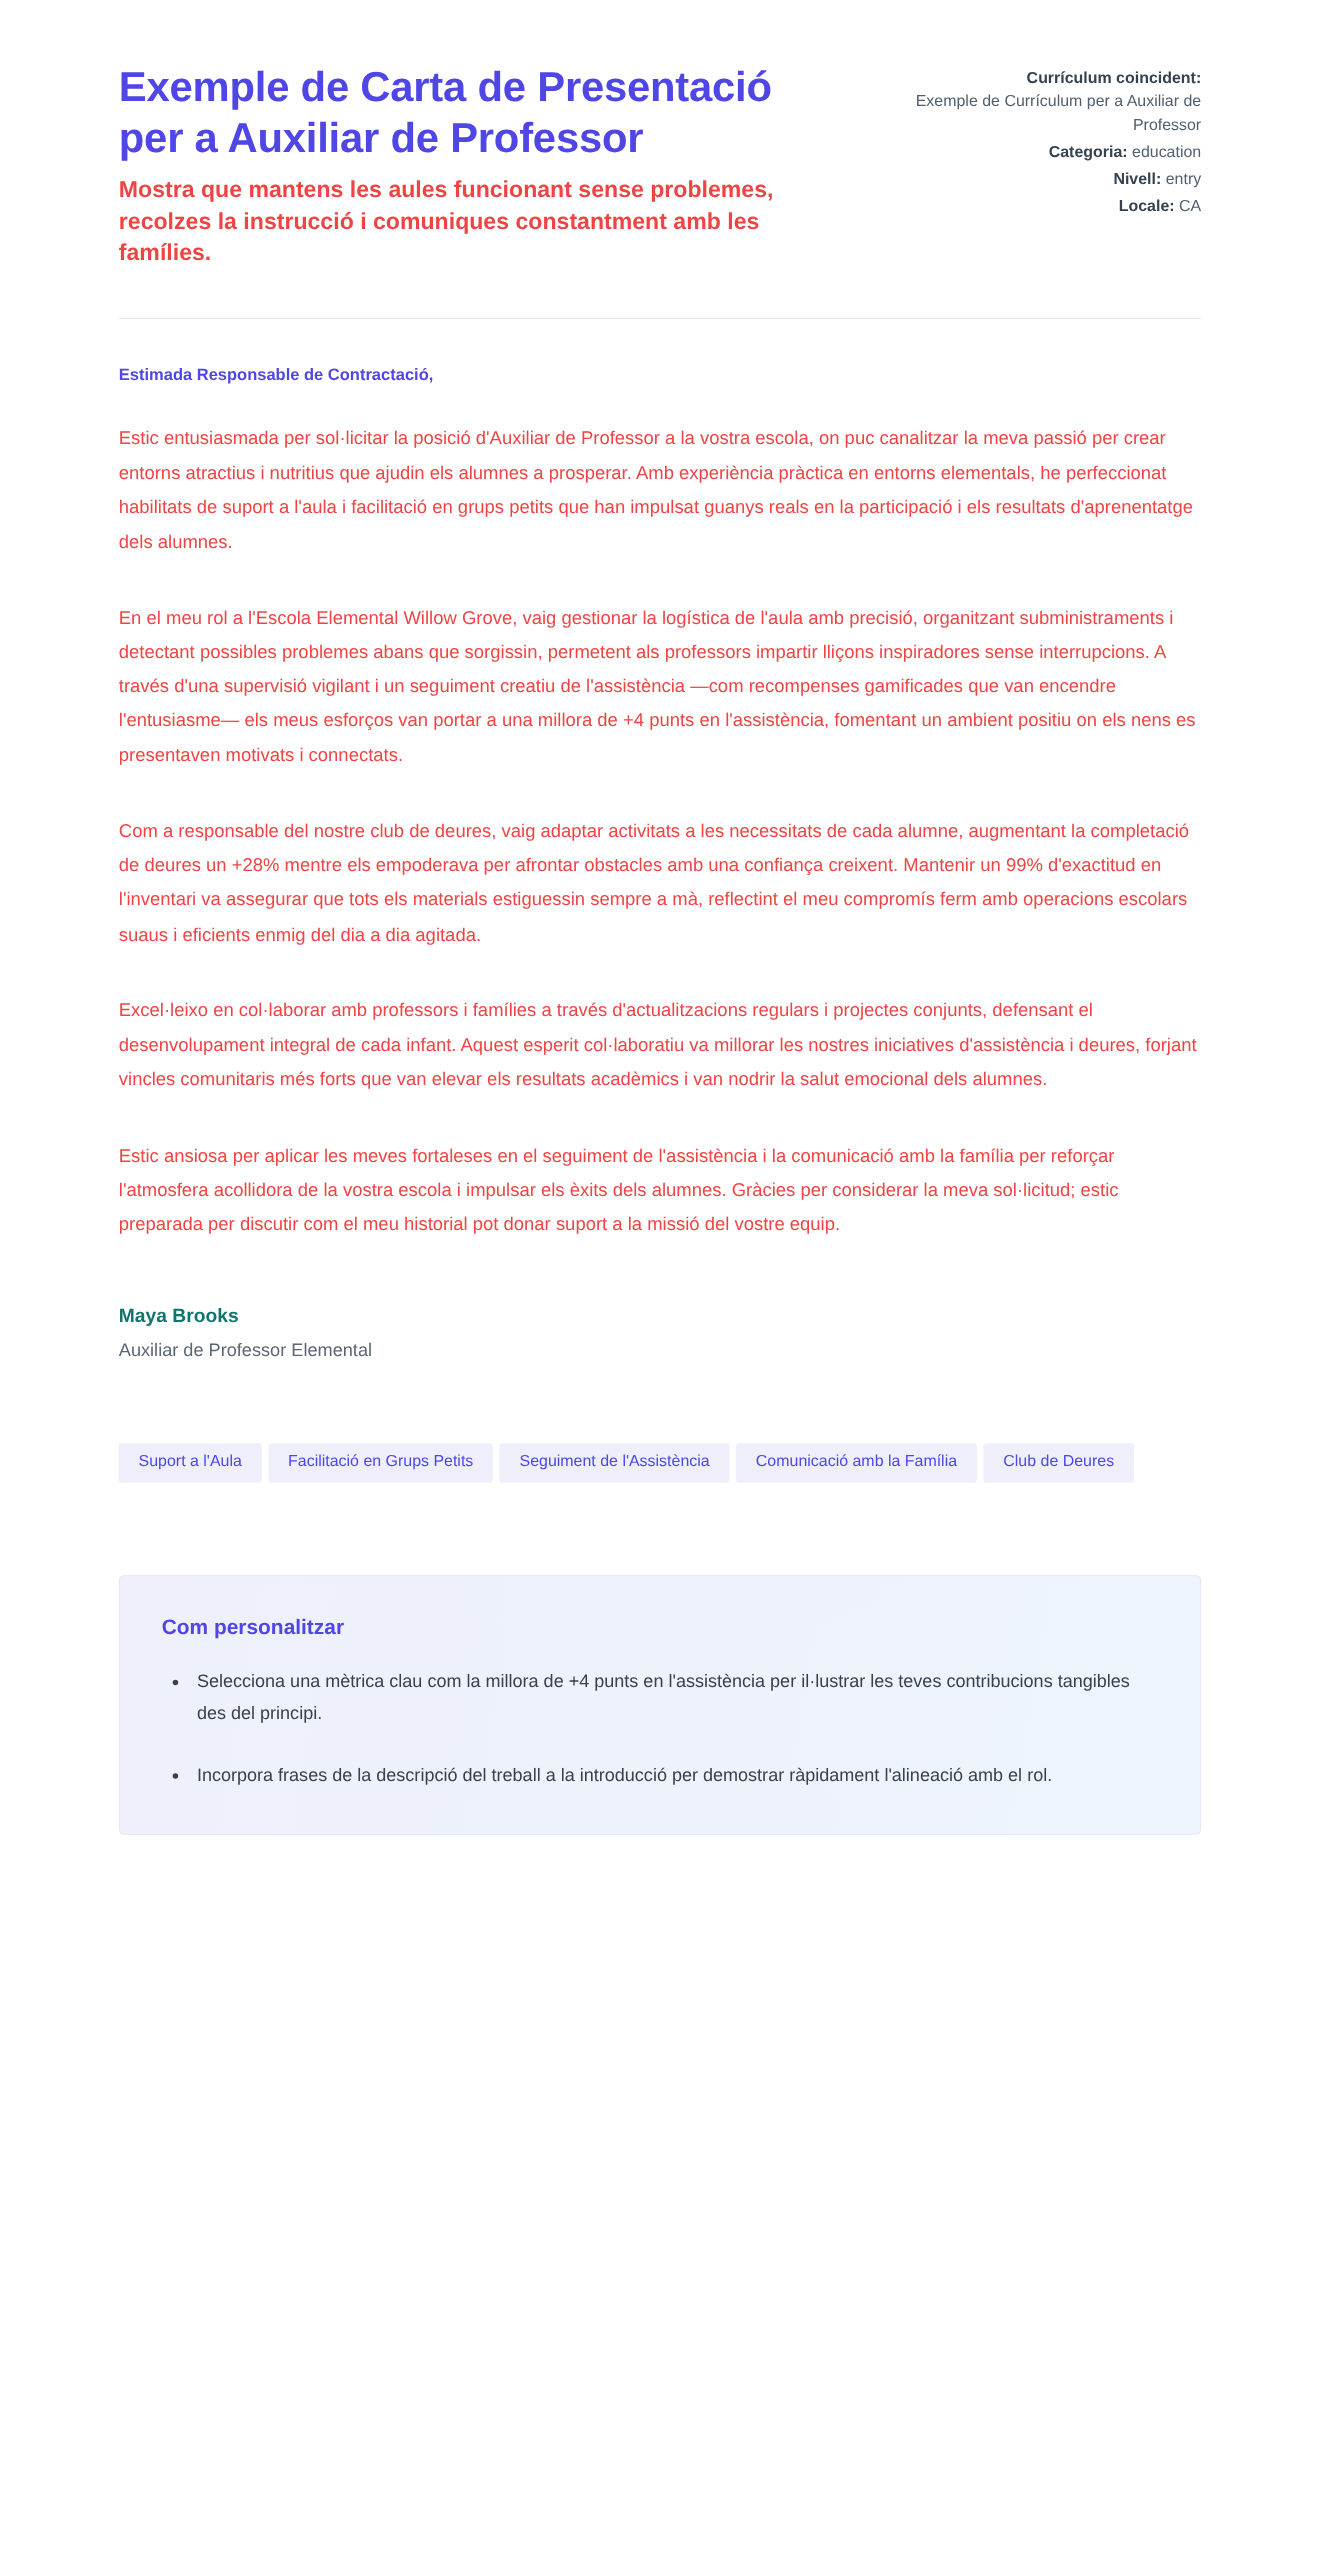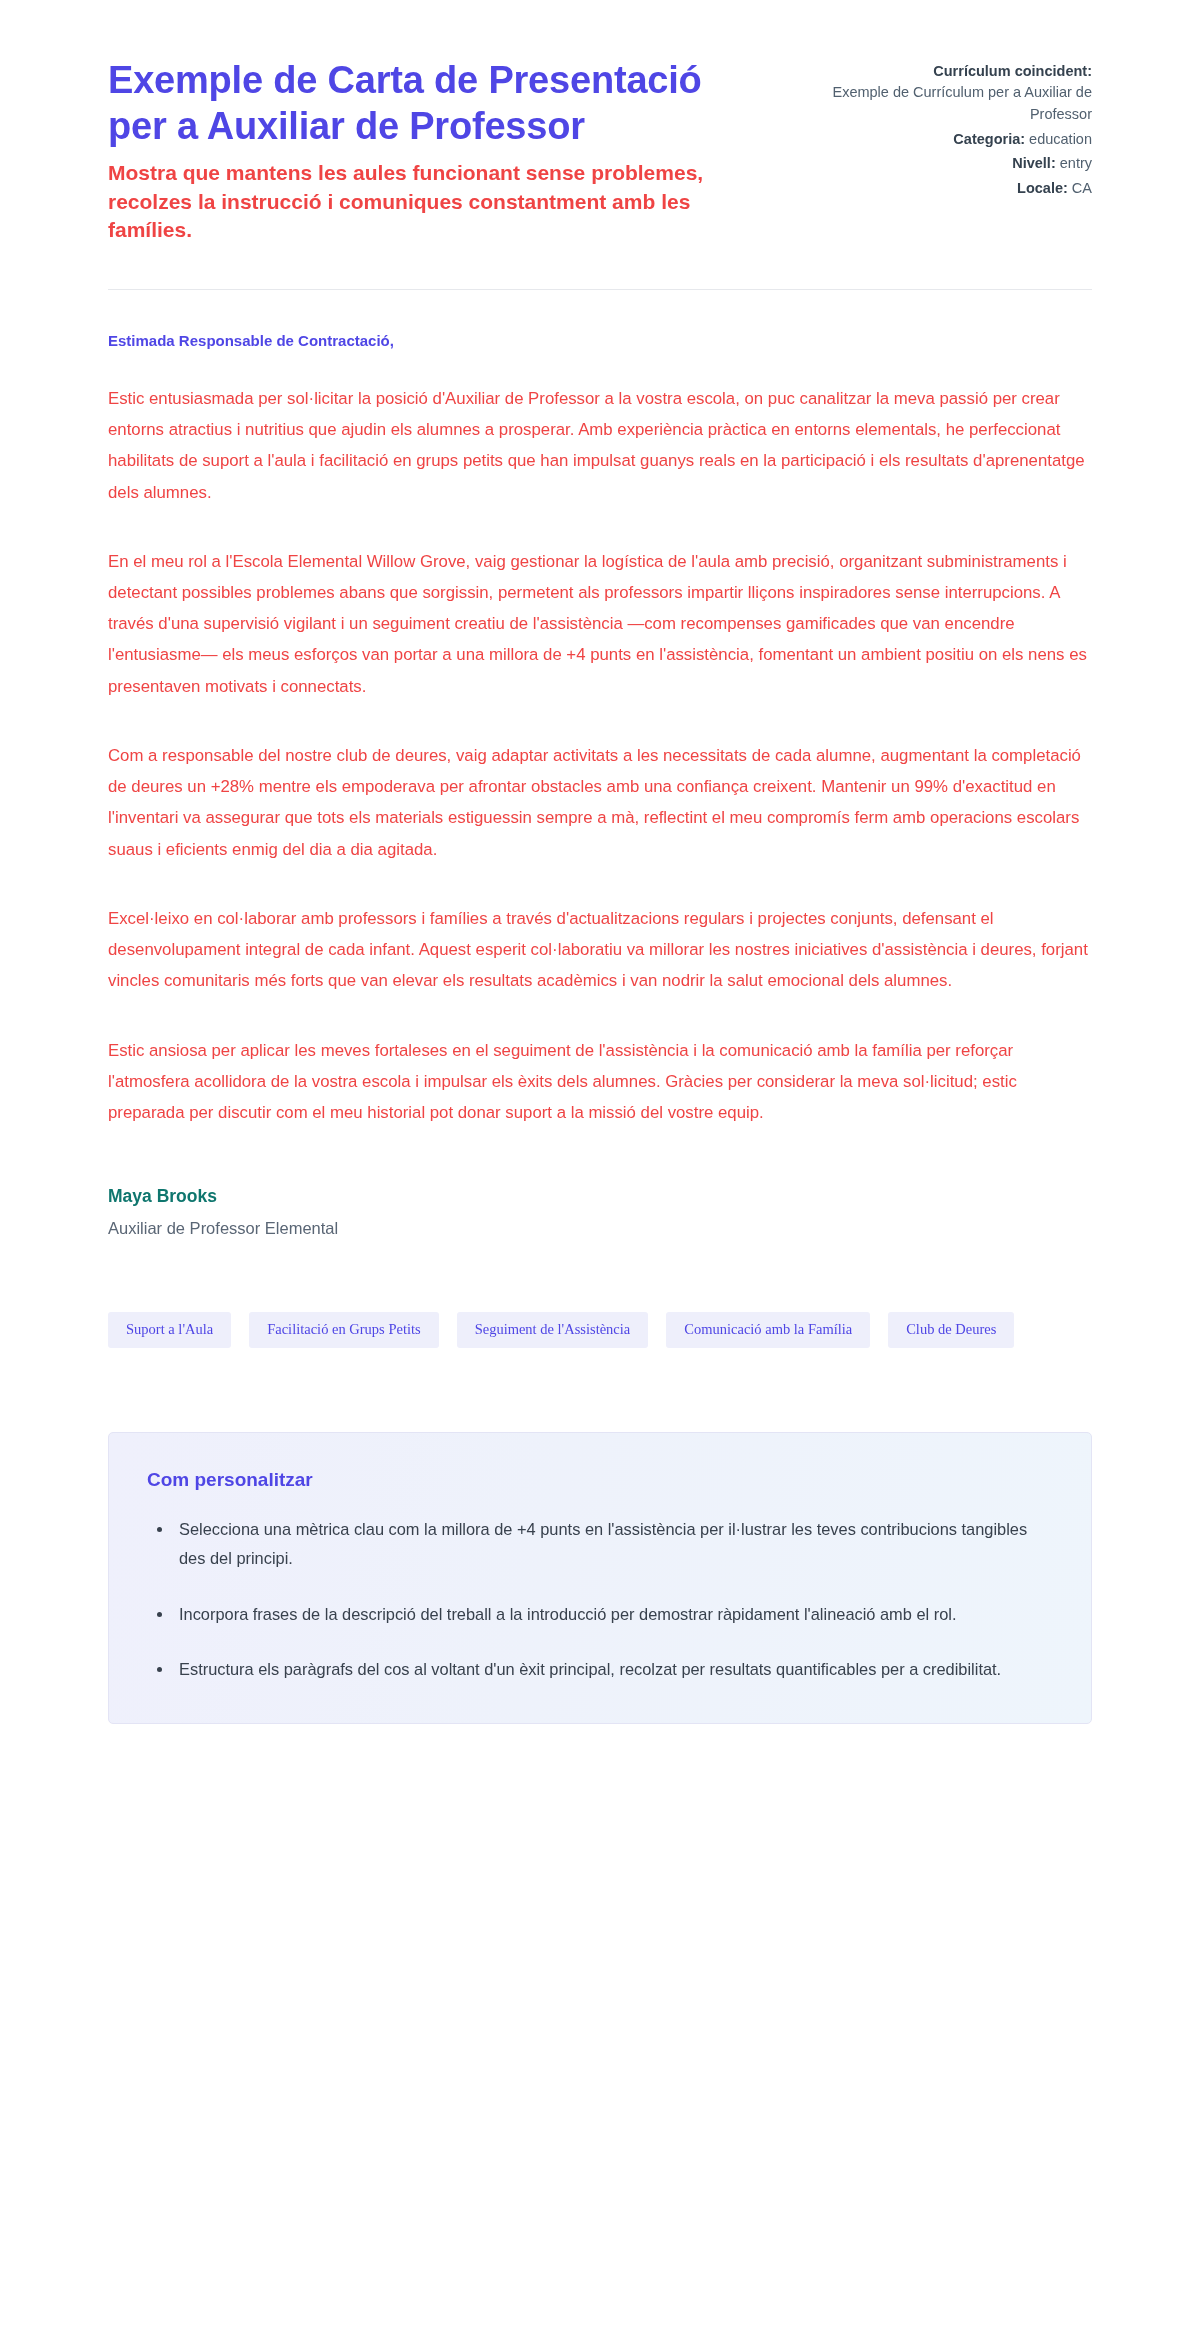--- a/index.html
+++ b/index.html
@@ -111,23 +111,22 @@
     font-size: 16.5px;
     font-weight: 400;
     color: #5a6675;
   }
 
   
   .chips {
     margin-top: 74px;
     display: flex;
     flex-wrap: wrap;
-    gap: 14px 18px;
+    gap: 14px 6px;
     max-width: 1000px;
-    font-family: Liberation Serif, serif;
   }
   .chip {
     display: inline-flex;
     align-items: center;
     justify-content: center;
     padding: 9px 18px;
     background: #eeeffb;
     color: #4f46e5;
     font-size: 14.5px;
     line-height: 1.2;
@@ -231,18 +230,17 @@
       <span class="chip">Seguiment de l'Assistència</span>
       <span class="chip">Comunicació amb la Família</span>
       <span class="chip">Club de Deures</span>
     </div>
 
     <div class="callout">
       <h2 class="callout-title">Com personalitzar</h2>
       <ul class="callout-list">
         <li>Selecciona una mètrica clau com la millora de +4 punts en l'assistència per il·lustrar les teves contribucions tangibles des del principi.</li>
         <li>Incorpora frases de la descripció del treball a la introducció per demostrar ràpidament l'alineació amb el rol.</li>
-        <li>Estructura els paràgrafs del cos al voltant d'un èxit principal, recolzat per resultats quantificables per a credibilitat.</li>
       </ul>
     </div>
 
   </div>
 </div>
 
 </body></html>

